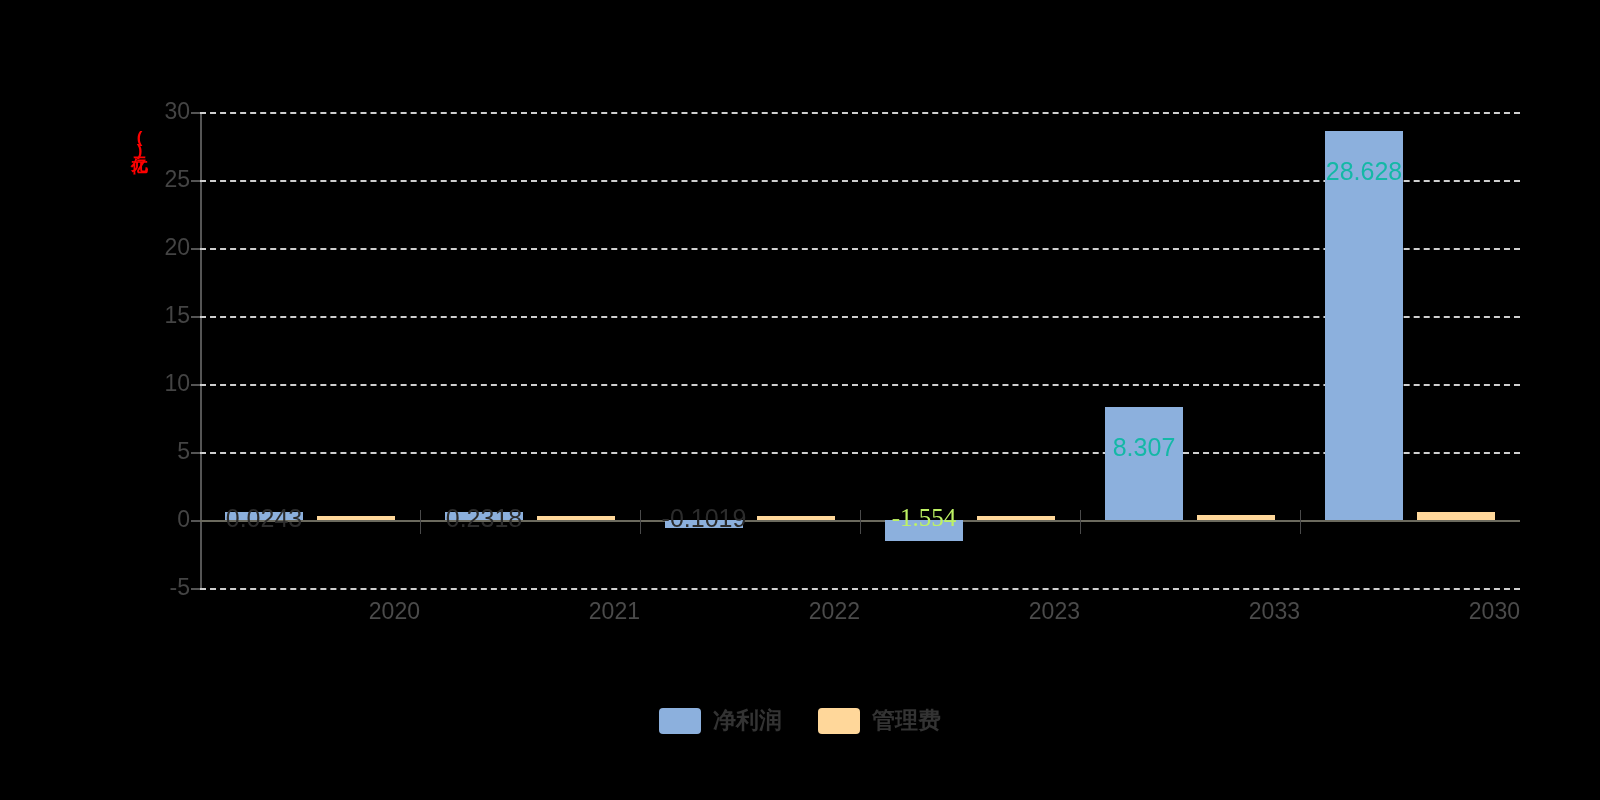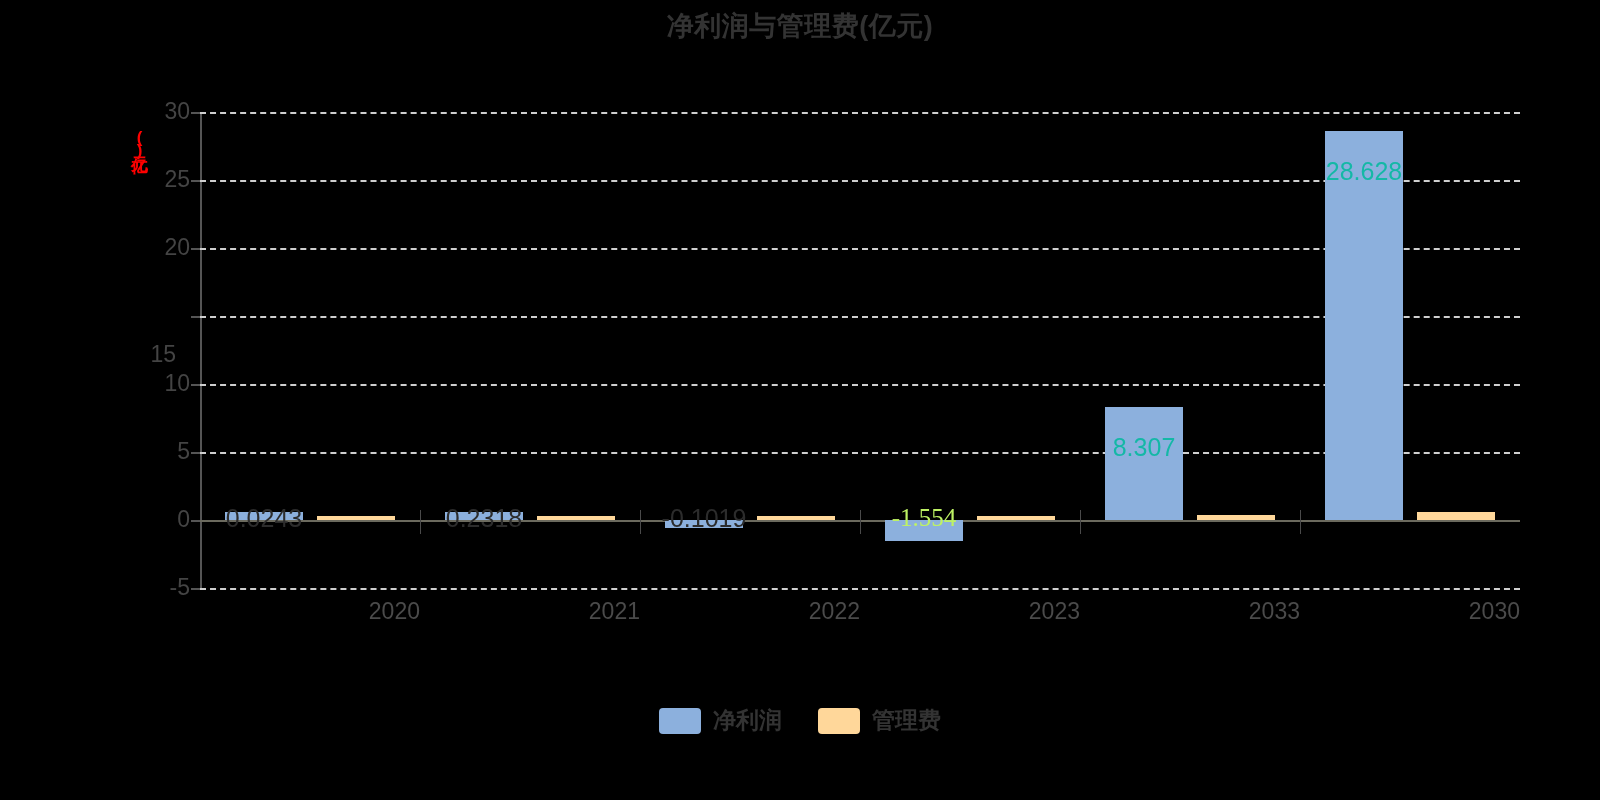--- a/index.html
+++ b/index.html
@@ -130,31 +130,30 @@
     font-size: 17px;
     font-weight: bold;
     color: #b8860b;
   }
 </style>
 </head>
 <body>
 
 <div id="root">
 
-  <div class="chart-title">净利润与管理费(亿元)</div>
 
   <div class="y-axis-unit">(亿元)</div>
 
   <div class="axis-y-line"></div>
 
   <div id="ylabels">
       <div class="ylab" style="left: 138px; top: 100px;">30</div>
       <div class="ylab" style="left: 138px; top: 168px;">25</div>
       <div class="ylab" style="left: 138px; top: 236px;">20</div>
-      <div class="ylab" style="left: 124px; top: 304px; margin-top: 39px;">15</div>
+      <div class="ylab" style="left: 138px; top: 304px;">15</div>
       <div class="ylab" style="left: 138px; top: 372px;">10</div>
       <div class="ylab" style="left: 138px; top: 440px;">5</div>
       <div class="ylab" style="left: 138px; top: 508px;">0</div>
       <div class="ylab" style="left: 138px; top: 576px;">-5</div>
     </div>
 
   <div class="plot" id="plot">
     <div id="grid">
         <div class="gridline" style="top: 0px;"></div>
         <div class="tick-mark" style="top: 0px;"></div>

